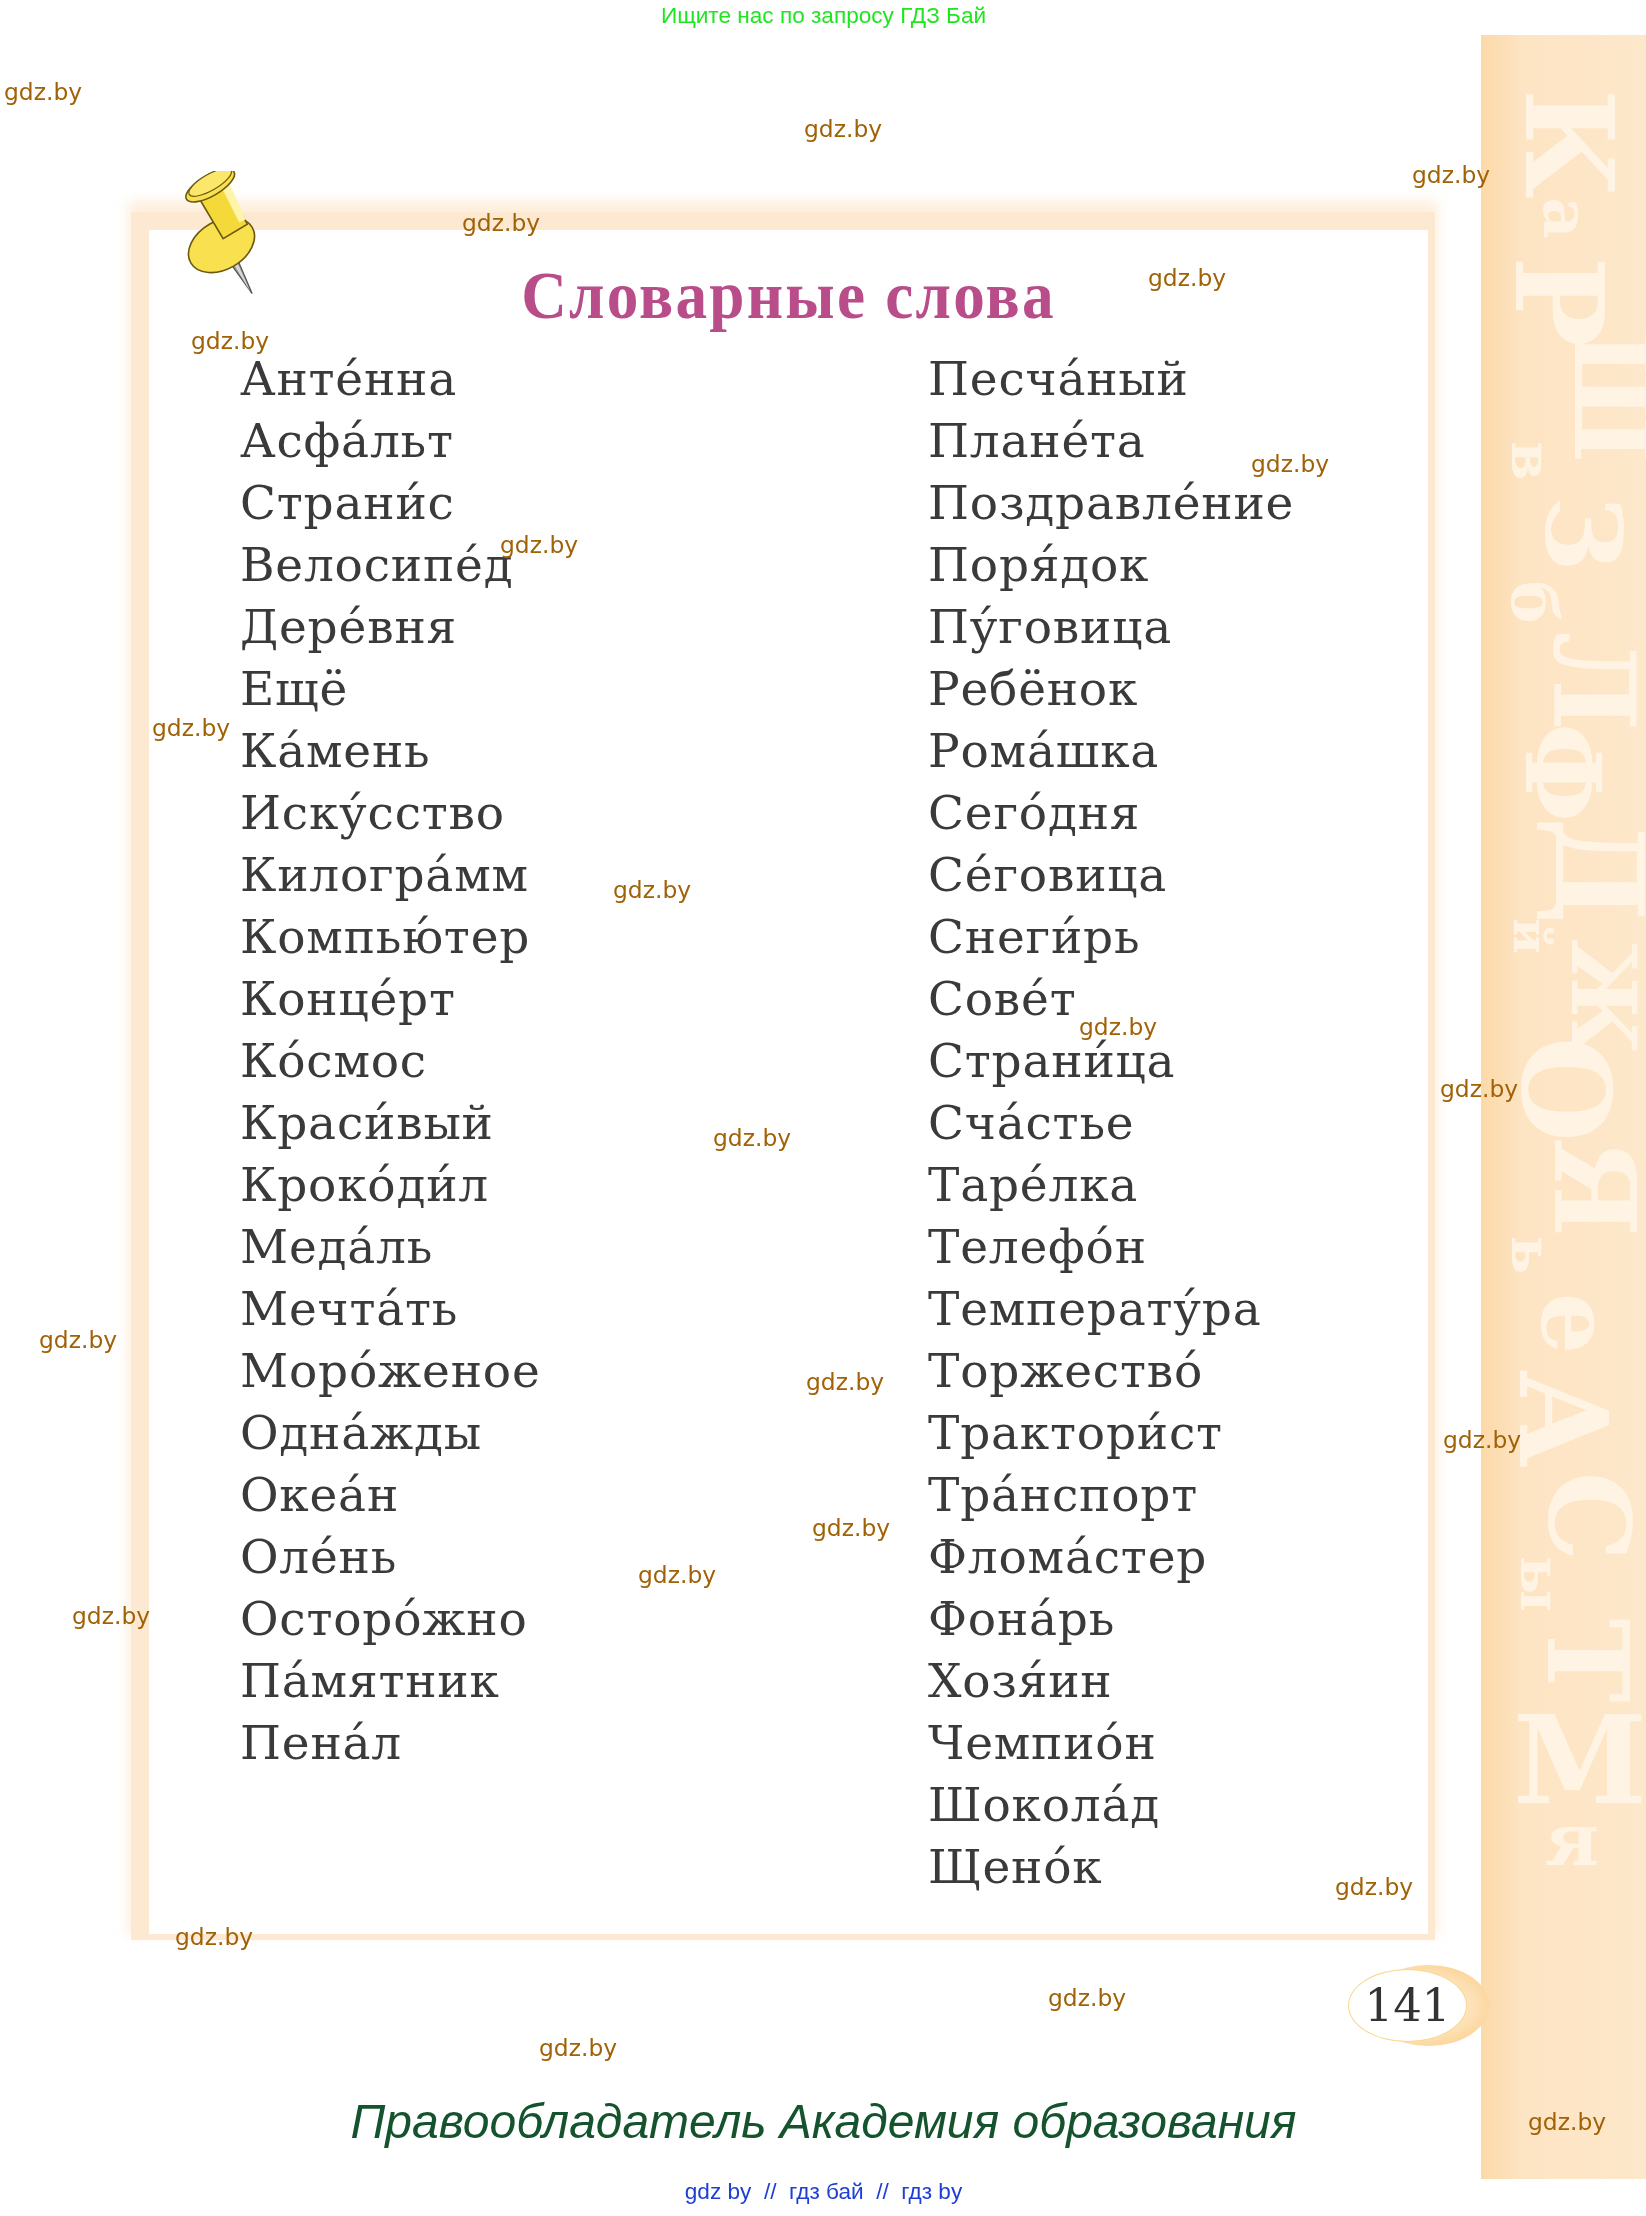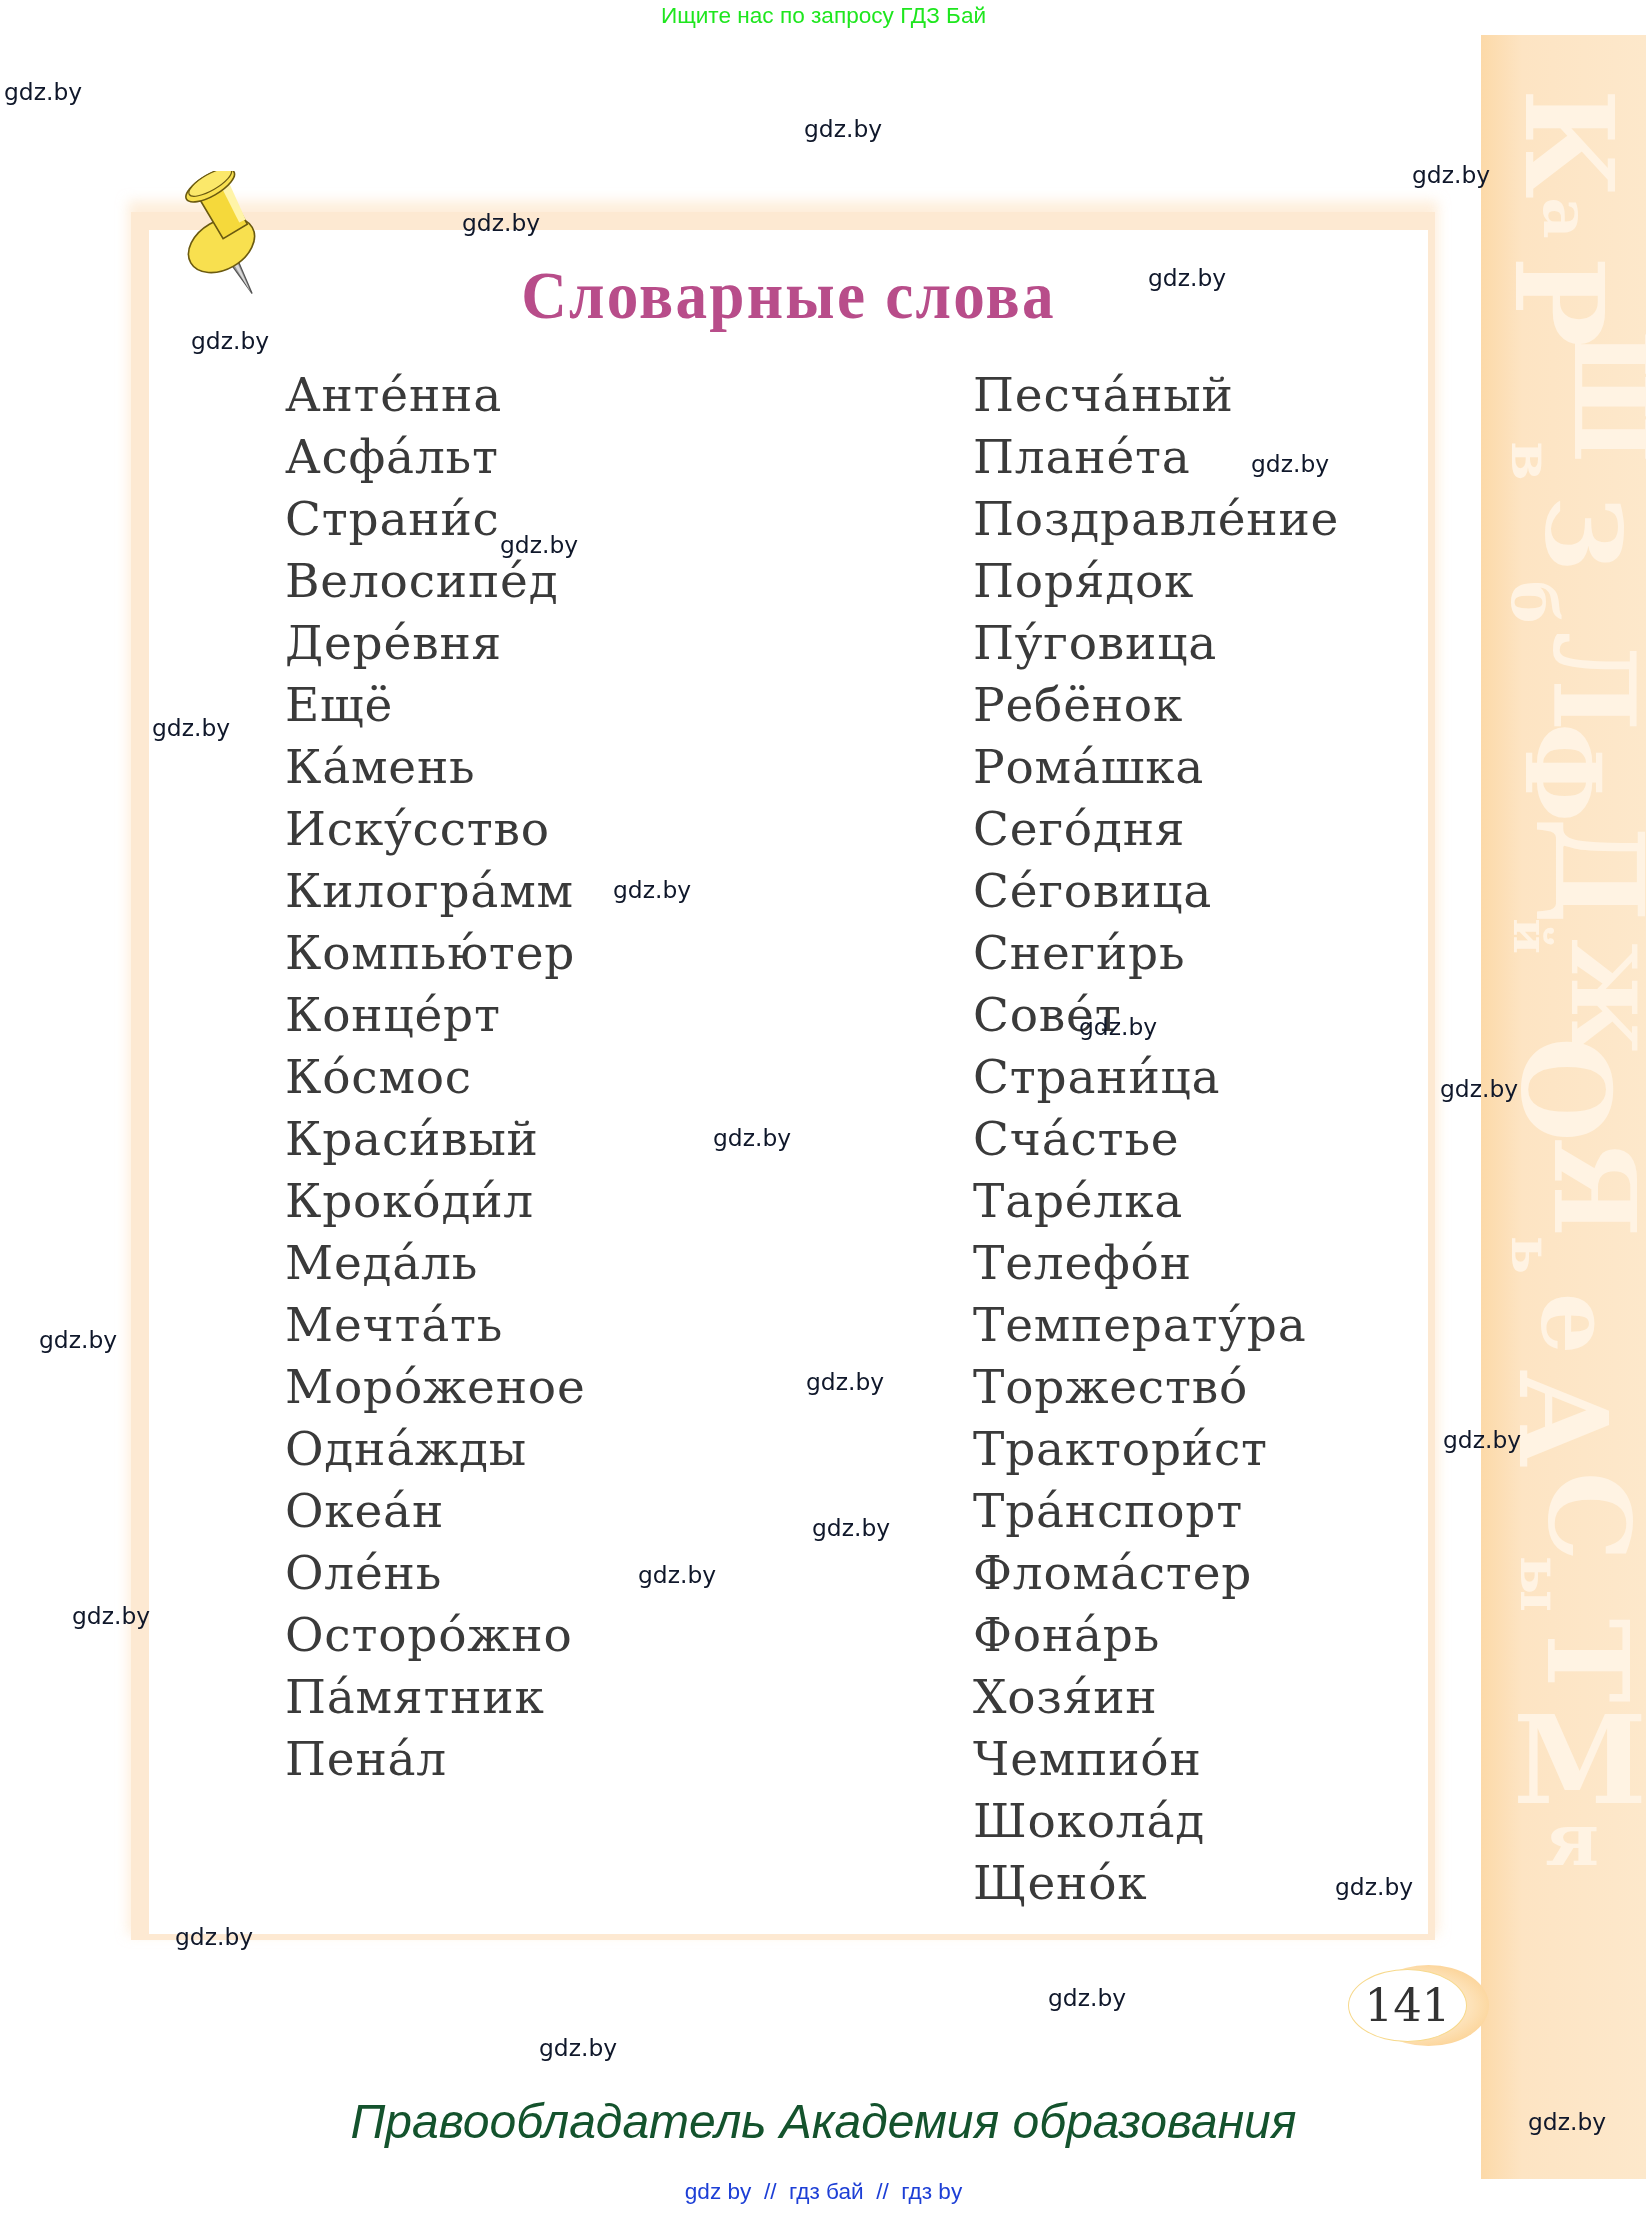--- a/index.html
+++ b/index.html
@@ -42,33 +42,33 @@
   
   .pushpin { left: 165px; top: 171px; width: 113px; height: 129px; }
 
   .title {
     left: 149px; width: 1279px; top: 256px; text-align: center;
     font-family: "Liberation Serif", serif; font-weight: bold;
     font-size: 68px; color: #b84d8a; letter-spacing: 2.4px;
     transform: scaleX(0.93); transform-origin: center;
   }
 
-  .col { position: absolute; top: 364px; margin-left: 45px; }
+  .col { position: absolute; top: 348px; }
   .col.left { left: 240px; }
   .col.right { left: 928px; }
   .word {
     height: 62px; line-height: 62px;
     font-family: "DejaVu Serif", serif; font-size: 47px;
     color: #3a3a3a; white-space: nowrap; letter-spacing: 0.8px;
   }
 
   
   .wm {
     position: absolute; font-family: "DejaVu Sans", sans-serif;
-    font-size: 23.4px; color: #0f172a; line-height: 1; white-space: nowrap;
+    font-size: 23.4px; color: #a16207; line-height: 1; white-space: nowrap;
   }
 
   
   .pagenum-wrap { left: 1344px; top: 1965px; width: 145px; height: 81px; }
   .pagenum-crescent {
     position: absolute; left: 24px; top: 0; width: 121px; height: 81px;
     border-radius: 50%;
     background: radial-gradient(ellipse at 35% 50%, #fff1dc 0%, #fde2b8 55%, #fbc679 100%);
   }
   .pagenum-ellipse {

